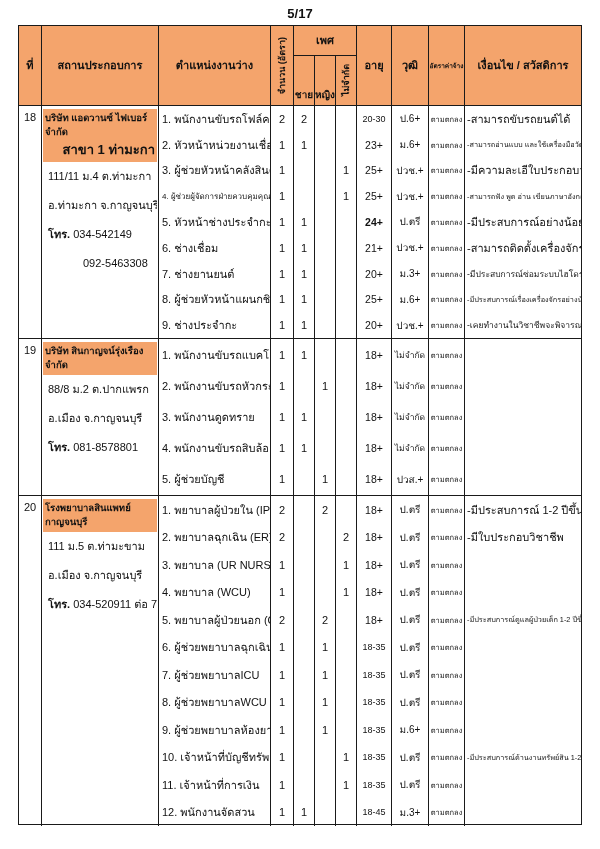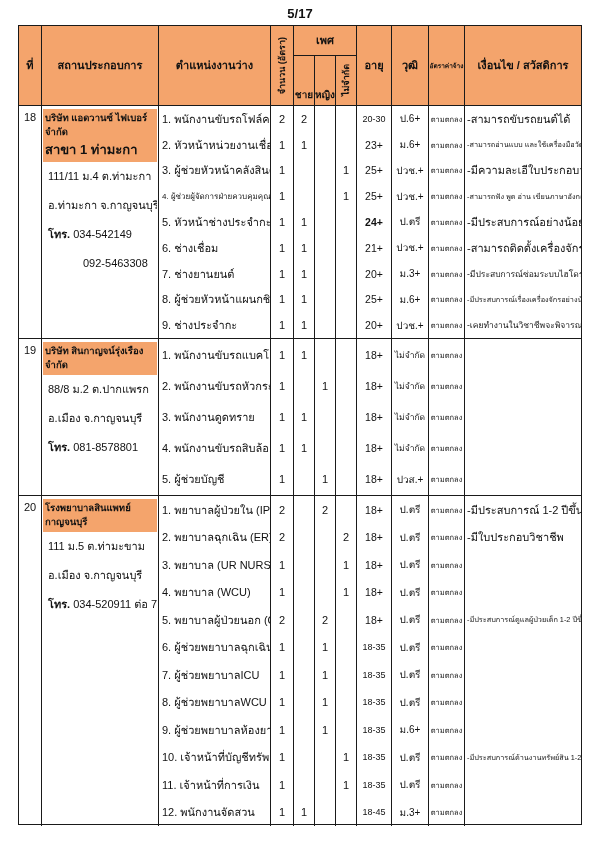--- a/index.html
+++ b/index.html
@@ -71,21 +71,21 @@
   .company-cell{
     grid-column:2;grid-row:1 / -1;
     display:block;padding:3px 1px 0 1px;font-size:11px;
   }
   .company-name{
     background:var(--orange);
     font-weight:bold;font-size:9.5px;
     padding:2px 2px;line-height:1.5;
   }
   .company-name .branch{
-    display:block;text-align:left;font-size:13px;line-height:1.6;
+    display:block;text-align:right;font-size:13px;line-height:1.6;
   }
   .addr-line,.phone-line{
     padding-left:5px;line-height:29px;height:29px;font-size:11px;
     white-space:nowrap;overflow:hidden;
   }
   .phone-line b{font-weight:bold;}
   .phone-line.indent{padding-left:40px;}
   .pos-title{
     grid-column:3;padding-left:3px;font-size:11px;white-space:nowrap;
   }

